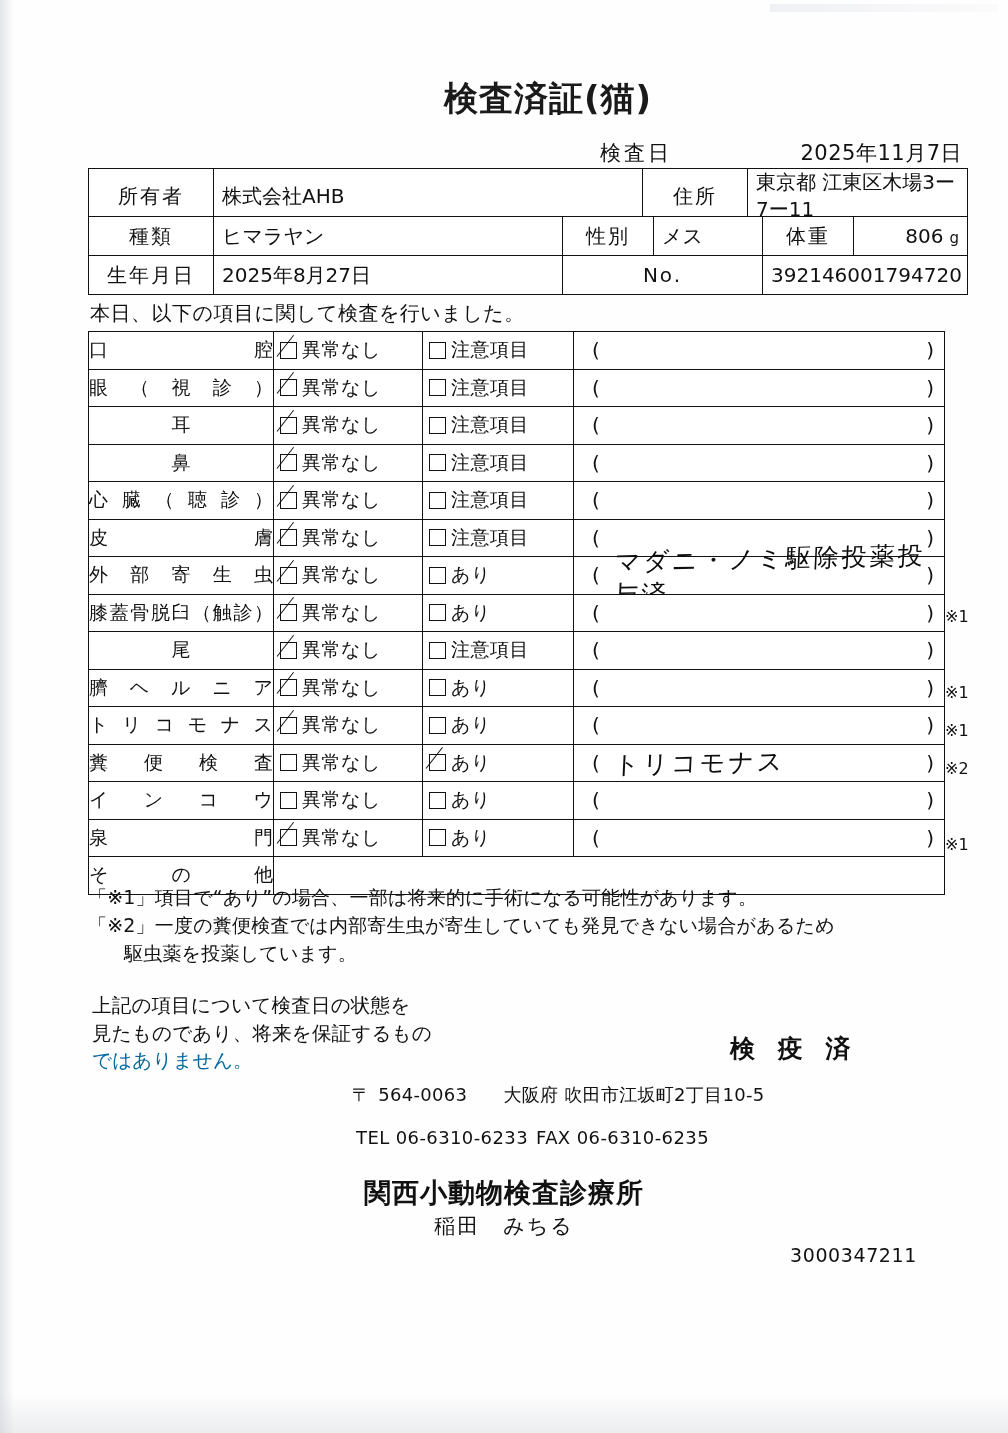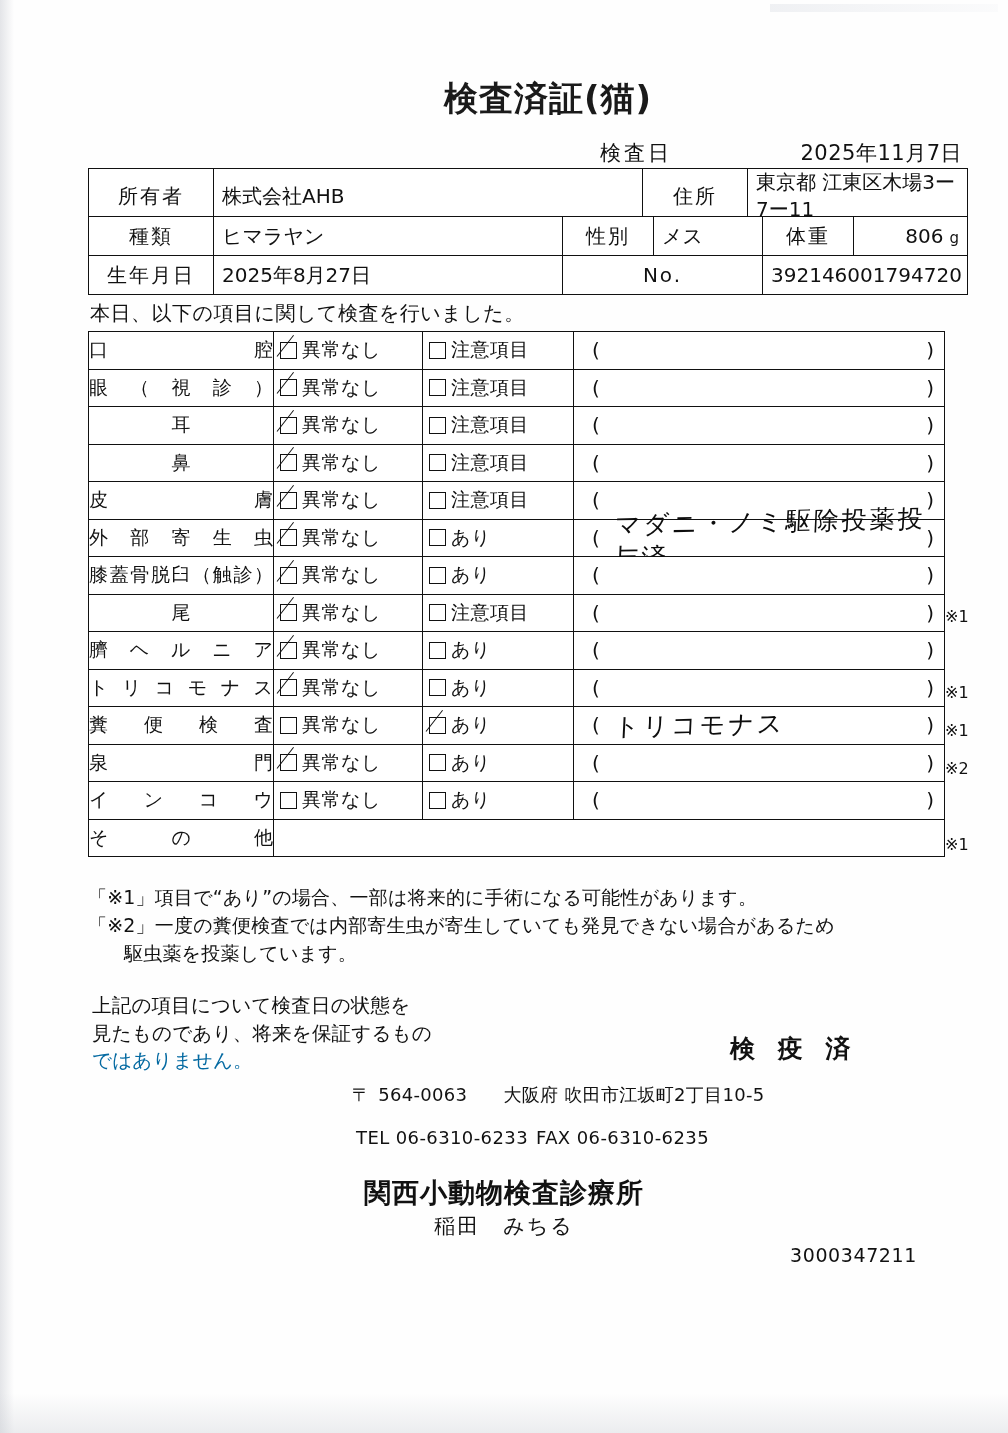--- a/index.html
+++ b/index.html
@@ -412,20 +412,39 @@
               <span class="box"></span>
               <span class="opt-text">注意項目</span>
             </div>
           </td>
           <td class="note-cell">
             <span class="paren-open">(</span>
             <span class="paren-close">)</span>
           </td>
         </tr>
         <tr>
+          <td class="item-label">心臓（聴診）</td>
+          <td class="opt-normal">
+            <div class="chk-wrap">
+              <span class="box checked"></span>
+              <span class="opt-text">異常なし</span>
+            </div>
+          </td>
+          <td class="opt-second">
+            <div class="chk-wrap">
+              <span class="box"></span>
+              <span class="opt-text">注意項目</span>
+            </div>
+          </td>
+          <td class="note-cell">
+            <span class="paren-open">(</span>
+            <span class="paren-close">)</span>
+          </td>
+        </tr>
+        <tr>
           <td class="item-label">皮　　　　　　膚</td>
           <td class="opt-normal">
             <div class="chk-wrap">
               <span class="box checked"></span>
               <span class="opt-text">異常なし</span>
             </div>
           </td>
           <td class="opt-second">
             <div class="chk-wrap">
               <span class="box"></span>
@@ -547,43 +566,43 @@
               <span class="opt-text">あり</span>
             </div>
           </td>
           <td class="note-cell">
             <span class="paren-open">(</span>
             <span class="hand script">トリコモナス</span>
             <span class="paren-close">)</span>
           </td>
         </tr>
         <tr>
+          <td class="item-label">インコウ</td>
+          <td class="opt-normal">
+            <div class="chk-wrap">
+              <span class="box"></span>
+              <span class="opt-text">異常なし</span>
+            </div>
+          </td>
+          <td class="opt-second">
+            <div class="chk-wrap">
+              <span class="box"></span>
+              <span class="opt-text">あり</span>
+            </div>
+          </td>
+          <td class="note-cell">
+            <span class="paren-open">(</span>
+            <span class="paren-close">)</span>
+          </td>
+        </tr>
+        <tr>
           <td class="item-label">泉　　　　　　門</td>
           <td class="opt-normal">
             <div class="chk-wrap">
               <span class="box checked"></span>
-              <span class="opt-text">異常なし</span>
-            </div>
-          </td>
-          <td class="opt-second">
-            <div class="chk-wrap">
-              <span class="box"></span>
-              <span class="opt-text">あり</span>
-            </div>
-          </td>
-          <td class="note-cell">
-            <span class="paren-open">(</span>
-            <span class="paren-close">)</span>
-          </td>
-        </tr>
-        <tr>
-          <td class="item-label">インコウ</td>
-          <td class="opt-normal">
-            <div class="chk-wrap">
-              <span class="box"></span>
               <span class="opt-text">異常なし</span>
             </div>
           </td>
           <td class="opt-second">
             <div class="chk-wrap">
               <span class="box"></span>
               <span class="opt-text">あり</span>
             </div>
           </td>
           <td class="note-cell">

